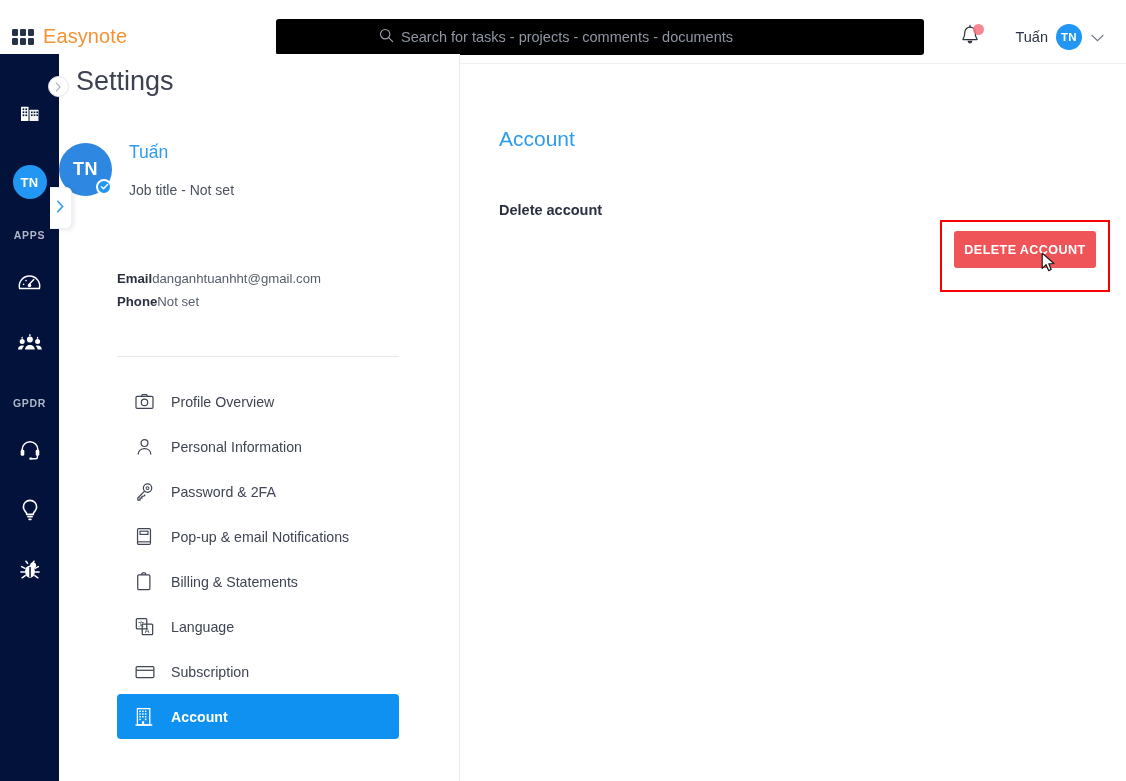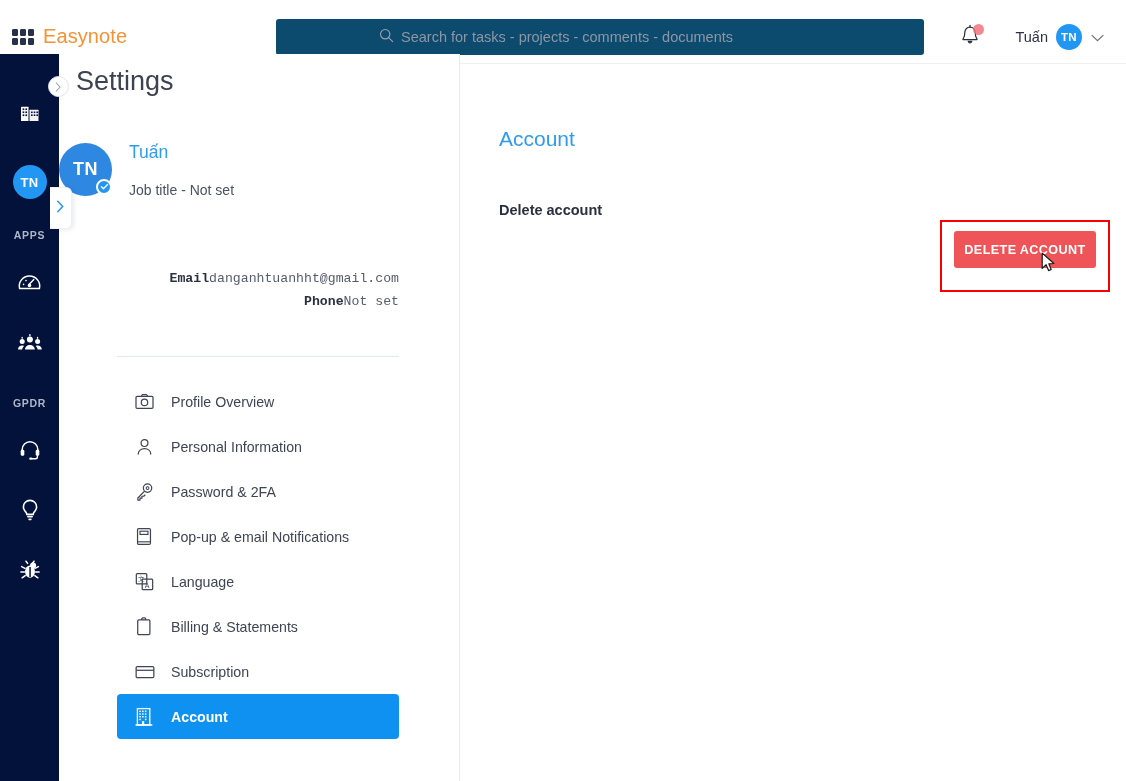--- a/index.html
+++ b/index.html
@@ -28,21 +28,21 @@
   .grid-icon i {
     display: block; background: #26324a; border-radius: 1px;
     border: 1px solid #26324a;
   }
   .brand-name {
     color: #f79234; font-size: 20px; letter-spacing: .1px;
   }
   .search-wrap {
     position: absolute; left: 276px; top: 9px;
     width: 648px; height: 36px;
-    background: #0c4a6e; border-radius: 3px;
+    background: #000000; border-radius: 3px;
     display: flex; align-items: center; justify-content: center;
   }
   .search-inner { display: flex; align-items: center; }
   .search-icon { margin-right: 7px; display: block; }
   .search-input {
     border: none; outline: none; background: transparent;
     font-family: "Liberation Sans", sans-serif;
     font-size: 14.5px; color: #8b93a1; width: 420px;
   }
   .search-input::placeholder { color: #8e96a3; }
@@ -130,21 +130,21 @@
     display: flex; align-items: center; justify-content: center;
   }
   .profile-meta { margin-left: 17px; }
   .profile-name { font-size: 17.5px; color: #2e9bf0; line-height: 1.3; }
   .profile-job { font-size: 14px; color: #4b5161; margin-top: 18px; }
 
   .info-table {
     position: absolute; left: 117px; top: 271px; width: 282px;
     font-size: 13.2px;
   }
-  .info-row { display: flex; justify-content: flex-end; margin-bottom: 8px; font-family: Liberation Mono, monospace; }
+  .info-row { display: flex; justify-content: flex-start; margin-bottom: 8px; }
   .info-key { color: #2b3040; font-weight: bold; }
   .info-val { color: #555c6c; }
 
   .hr {
     position: absolute; left: 117px; top: 356px; width: 282px;
     height: 1px; background: #e4e7ec;
   }
 
   .menu { position: absolute; left: 117px; top: 379px; width: 282px; }
   .menu-item {
@@ -434,38 +434,38 @@
           <rect x="2.2" y="1.6" width="13.6" height="16.8" rx="1.2" fill="none" stroke="#3f4554" stroke-width="1.3"></rect>
           <rect x="4.8" y="4.4" width="8.4" height="3.4" fill="none" stroke="#3f4554" stroke-width="1.2"></rect>
           <path d="M2.2 15.6h13.6" stroke="#3f4554" stroke-width="1.2"></path>
         </svg>
       </span>
       <span class="mi-label">Pop-up &amp; email Notifications</span>
     </div>
 
     <div class="menu-item">
       <span class="mi-icon">
+        <svg width="18" height="19" viewBox="0 0 18 20">
+          <rect x="2.4" y="3" width="12.8" height="15.6" rx="1.2" fill="none" stroke="#3f4554" stroke-width="1.3"></rect>
+          <path d="M6.6 3.2V2.2c0-.7.6-1.2 1.3-1.2h1.6c.7 0 1.3.5 1.3 1.2v1" fill="none" stroke="#3f4554" stroke-width="1.3"></path>
+        </svg>
+      </span>
+      <span class="mi-label">Billing &amp; Statements</span>
+    </div>
+
+    <div class="menu-item">
+      <span class="mi-icon">
         <svg width="19" height="19" viewBox="0 0 20 20">
           <rect x="1.4" y="1.6" width="11" height="11" rx="1" fill="none" stroke="#3f4554" stroke-width="1.3"></rect>
           <rect x="7.6" y="7.6" width="11" height="11" rx="1" fill="none" stroke="#3f4554" stroke-width="1.3" fill-opacity="0"></rect>
           <text x="3.2" y="9.6" font-size="7" font-family="Liberation Sans, sans-serif" fill="#3f4554">文</text>
           <text x="10.2" y="16.4" font-size="7.4" font-family="Liberation Sans, sans-serif" fill="#3f4554">A</text>
         </svg>
       </span>
       <span class="mi-label">Language</span>
-    </div>
-
-    <div class="menu-item">
-      <span class="mi-icon">
-        <svg width="18" height="19" viewBox="0 0 18 20">
-          <rect x="2.4" y="3" width="12.8" height="15.6" rx="1.2" fill="none" stroke="#3f4554" stroke-width="1.3"></rect>
-          <path d="M6.6 3.2V2.2c0-.7.6-1.2 1.3-1.2h1.6c.7 0 1.3.5 1.3 1.2v1" fill="none" stroke="#3f4554" stroke-width="1.3"></path>
-        </svg>
-      </span>
-      <span class="mi-label">Billing &amp; Statements</span>
     </div>
 
     <div class="menu-item">
       <span class="mi-icon">
         <svg width="20" height="16" viewBox="0 0 21 16">
           <rect x="1.2" y="2.4" width="18.6" height="11.4" rx="1.2" fill="none" stroke="#3f4554" stroke-width="1.3"></rect>
           <path d="M1.2 6.2h18.6" stroke="#3f4554" stroke-width="1.3"></path>
         </svg>
       </span>
       <span class="mi-label">Subscription</span>

